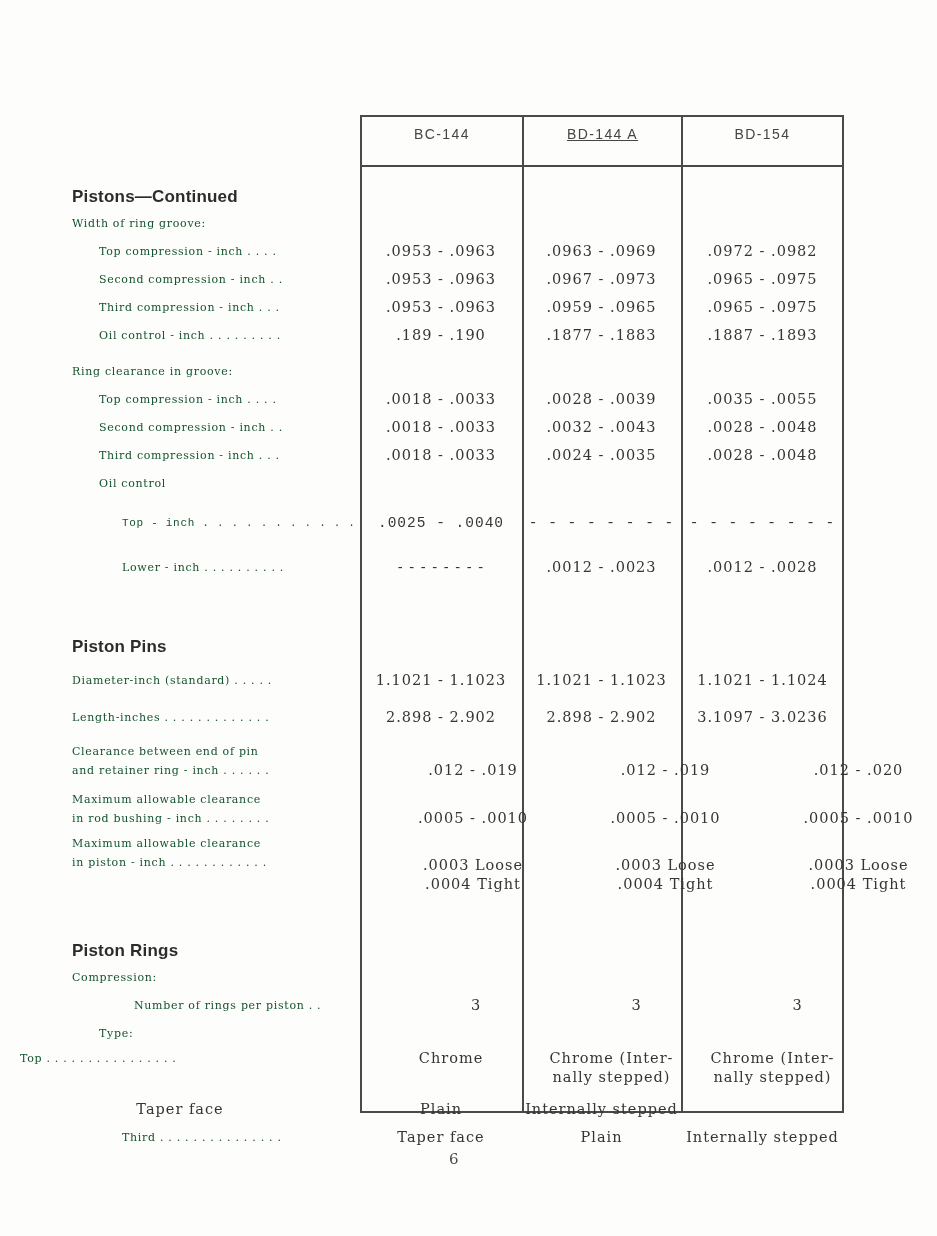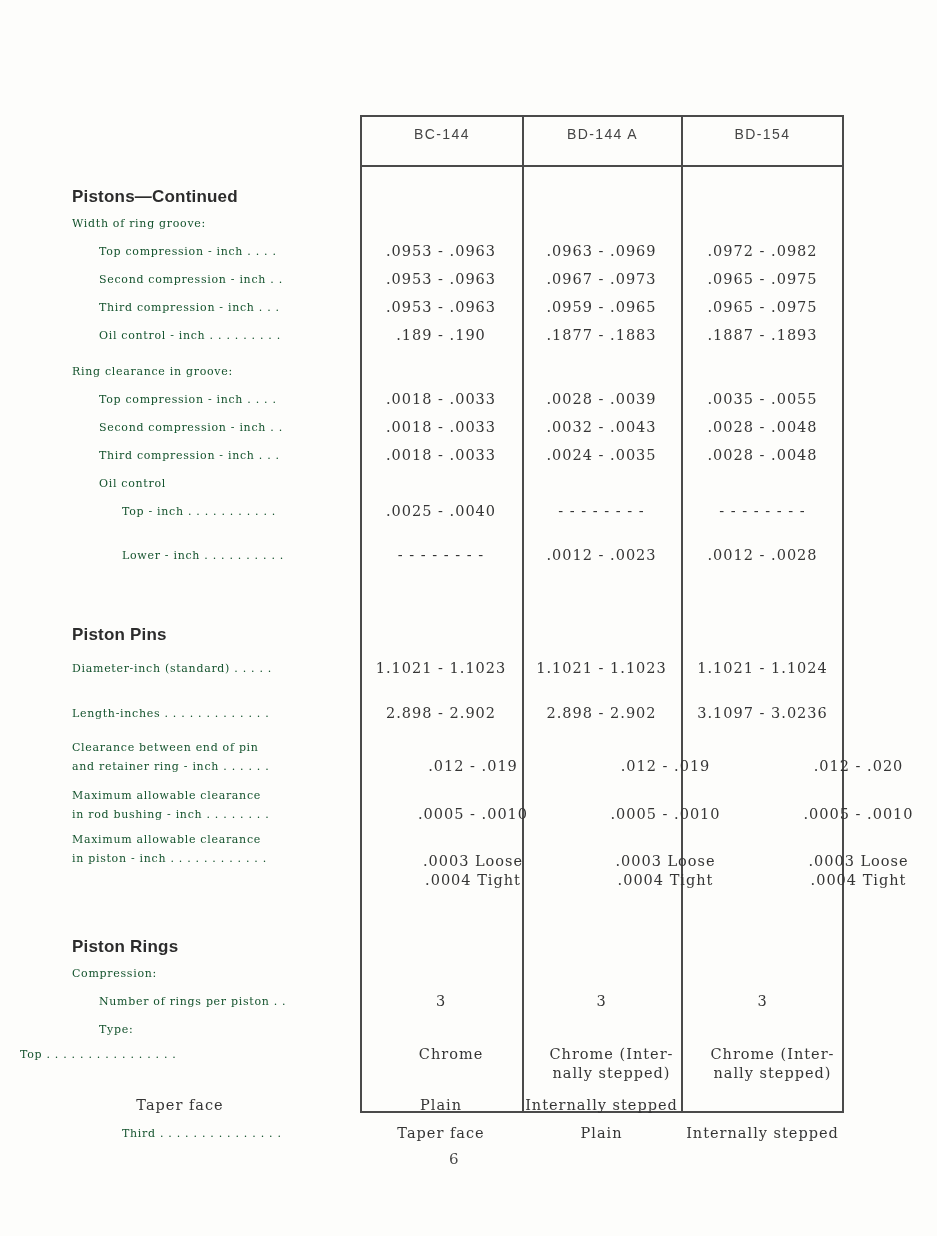--- a/index.html
+++ b/index.html
@@ -16,21 +16,21 @@
   .frame{position:absolute;left:360px;top:115px;width:484px;height:998px;
          border:2px solid #4a4a4a;box-sizing:border-box;}
   .vline{position:absolute;top:115px;width:2px;height:998px;background:#4a4a4a;}
   .vline.v1{left:522px;}
   .vline.v2{left:681px;}
   .hline{position:absolute;left:360px;top:165px;width:484px;height:2px;background:#4a4a4a;}
   
   .hcell{position:absolute;top:117px;height:34px;display:flex;align-items:center;justify-content:center;
          font-family:"Liberation Sans",sans-serif;font-size:14px;letter-spacing:1.4px;color:#454545;}
   .hcell.h1{left:362px;width:160px;}
-  .hcell.h2{left:524px;width:157px;}
+  .hcell.h2{left:524px;width:157px;text-decoration:underline;}
   .hcell.h3{left:683px;width:159px;}
   
   .rows{position:absolute;left:0;top:168px;width:845px;}
   .row{display:grid;grid-template-columns:360px 162px 159px 163px;align-items:center;}
   .cell{box-sizing:border-box;}
   .label{padding-left:72px;padding-right:4px;white-space:pre-line;
          font-size:11px;letter-spacing:0.7px;line-height:19px;color:#14532d;}
   .row.ind1 .label{padding-left:99px;}
   .row.ind2 .label{padding-left:122px;}
   .val{text-align:center;white-space:pre-line;font-size:14.5px;letter-spacing:1px;line-height:19px;color:#353535;}
@@ -119,21 +119,21 @@
         <div class="cell val">.0018 - .0033</div>
         <div class="cell val">.0024 - .0035</div>
         <div class="cell val">.0028 - .0048</div>
       </div>
       <div class="row  ind1" style="margin-top: 0px; height: 28px;">
         <div class="cell label">Oil control</div>
         <div class="cell val"></div>
         <div class="cell val"></div>
         <div class="cell val"></div>
       </div>
-      <div class="row  ind2" style="margin-top: 0px; height: 28px;">
+      <div class="row  ind2" style="margin-top: 12px; height: 28px; font-family: Liberation Mono, monospace;">
         <div class="cell label">Top - inch . . . . . . . . . . .</div>
         <div class="cell val">.0025 - .0040</div>
         <div class="cell val">- - - - - - - -</div>
         <div class="cell val">- - - - - - - -</div>
       </div>
       <div class="row  ind2" style="margin-top: 16px; height: 28px;">
         <div class="cell label">Lower - inch . . . . . . . . . .</div>
         <div class="cell val">- - - - - - - -</div>
         <div class="cell val">.0012 - .0023</div>
         <div class="cell val">.0012 - .0028</div>
@@ -143,21 +143,21 @@
         <div class="cell val"></div>
         <div class="cell val"></div>
         <div class="cell val"></div>
       </div>
       <div class="row  ind0" style="margin-top: 6px; height: 30px;">
         <div class="cell label">Diameter-inch (standard) . . . . .</div>
         <div class="cell val">1.1021 - 1.1023</div>
         <div class="cell val">1.1021 - 1.1023</div>
         <div class="cell val">1.1021 - 1.1024</div>
       </div>
-      <div class="row  ind0" style="margin-top: 16px; height: 28px;">
+      <div class="row  ind0" style="margin-top: 8px; height: 28px;">
         <div class="cell label">Length-inches . . . . . . . . . . . . .</div>
         <div class="cell val">2.898 - 2.902</div>
         <div class="cell val">2.898 - 2.902</div>
         <div class="cell val">3.1097 - 3.0236</div>
       </div>
       <div class="row two ind0" style="margin-top: 6px; height: 46px;">
         <div class="cell label">Clearance between end of pin
 and retainer ring - inch . . . . . .</div>
         <div class="cell val">.012 - .019</div>
         <div class="cell val">.012 - .019</div>
@@ -185,21 +185,21 @@
         <div class="cell val"></div>
         <div class="cell val"></div>
         <div class="cell val"></div>
       </div>
       <div class="row  ind0" style="margin-top: 0px; height: 28px;">
         <div class="cell label">Compression:</div>
         <div class="cell val"></div>
         <div class="cell val"></div>
         <div class="cell val"></div>
       </div>
-      <div class="row  ind1" style="margin-top: 0px; height: 28px;">
+      <div class="row  ind1" style="margin-top: 0px; height: 28px; padding-left: 35px;">
         <div class="cell label">Number of rings per piston . .</div>
         <div class="cell val">3</div>
         <div class="cell val">3</div>
         <div class="cell val">3</div>
       </div>
       <div class="row  ind1" style="margin-top: 0px; height: 28px;">
         <div class="cell label">Type:</div>
         <div class="cell val"></div>
         <div class="cell val"></div>
         <div class="cell val"></div>

